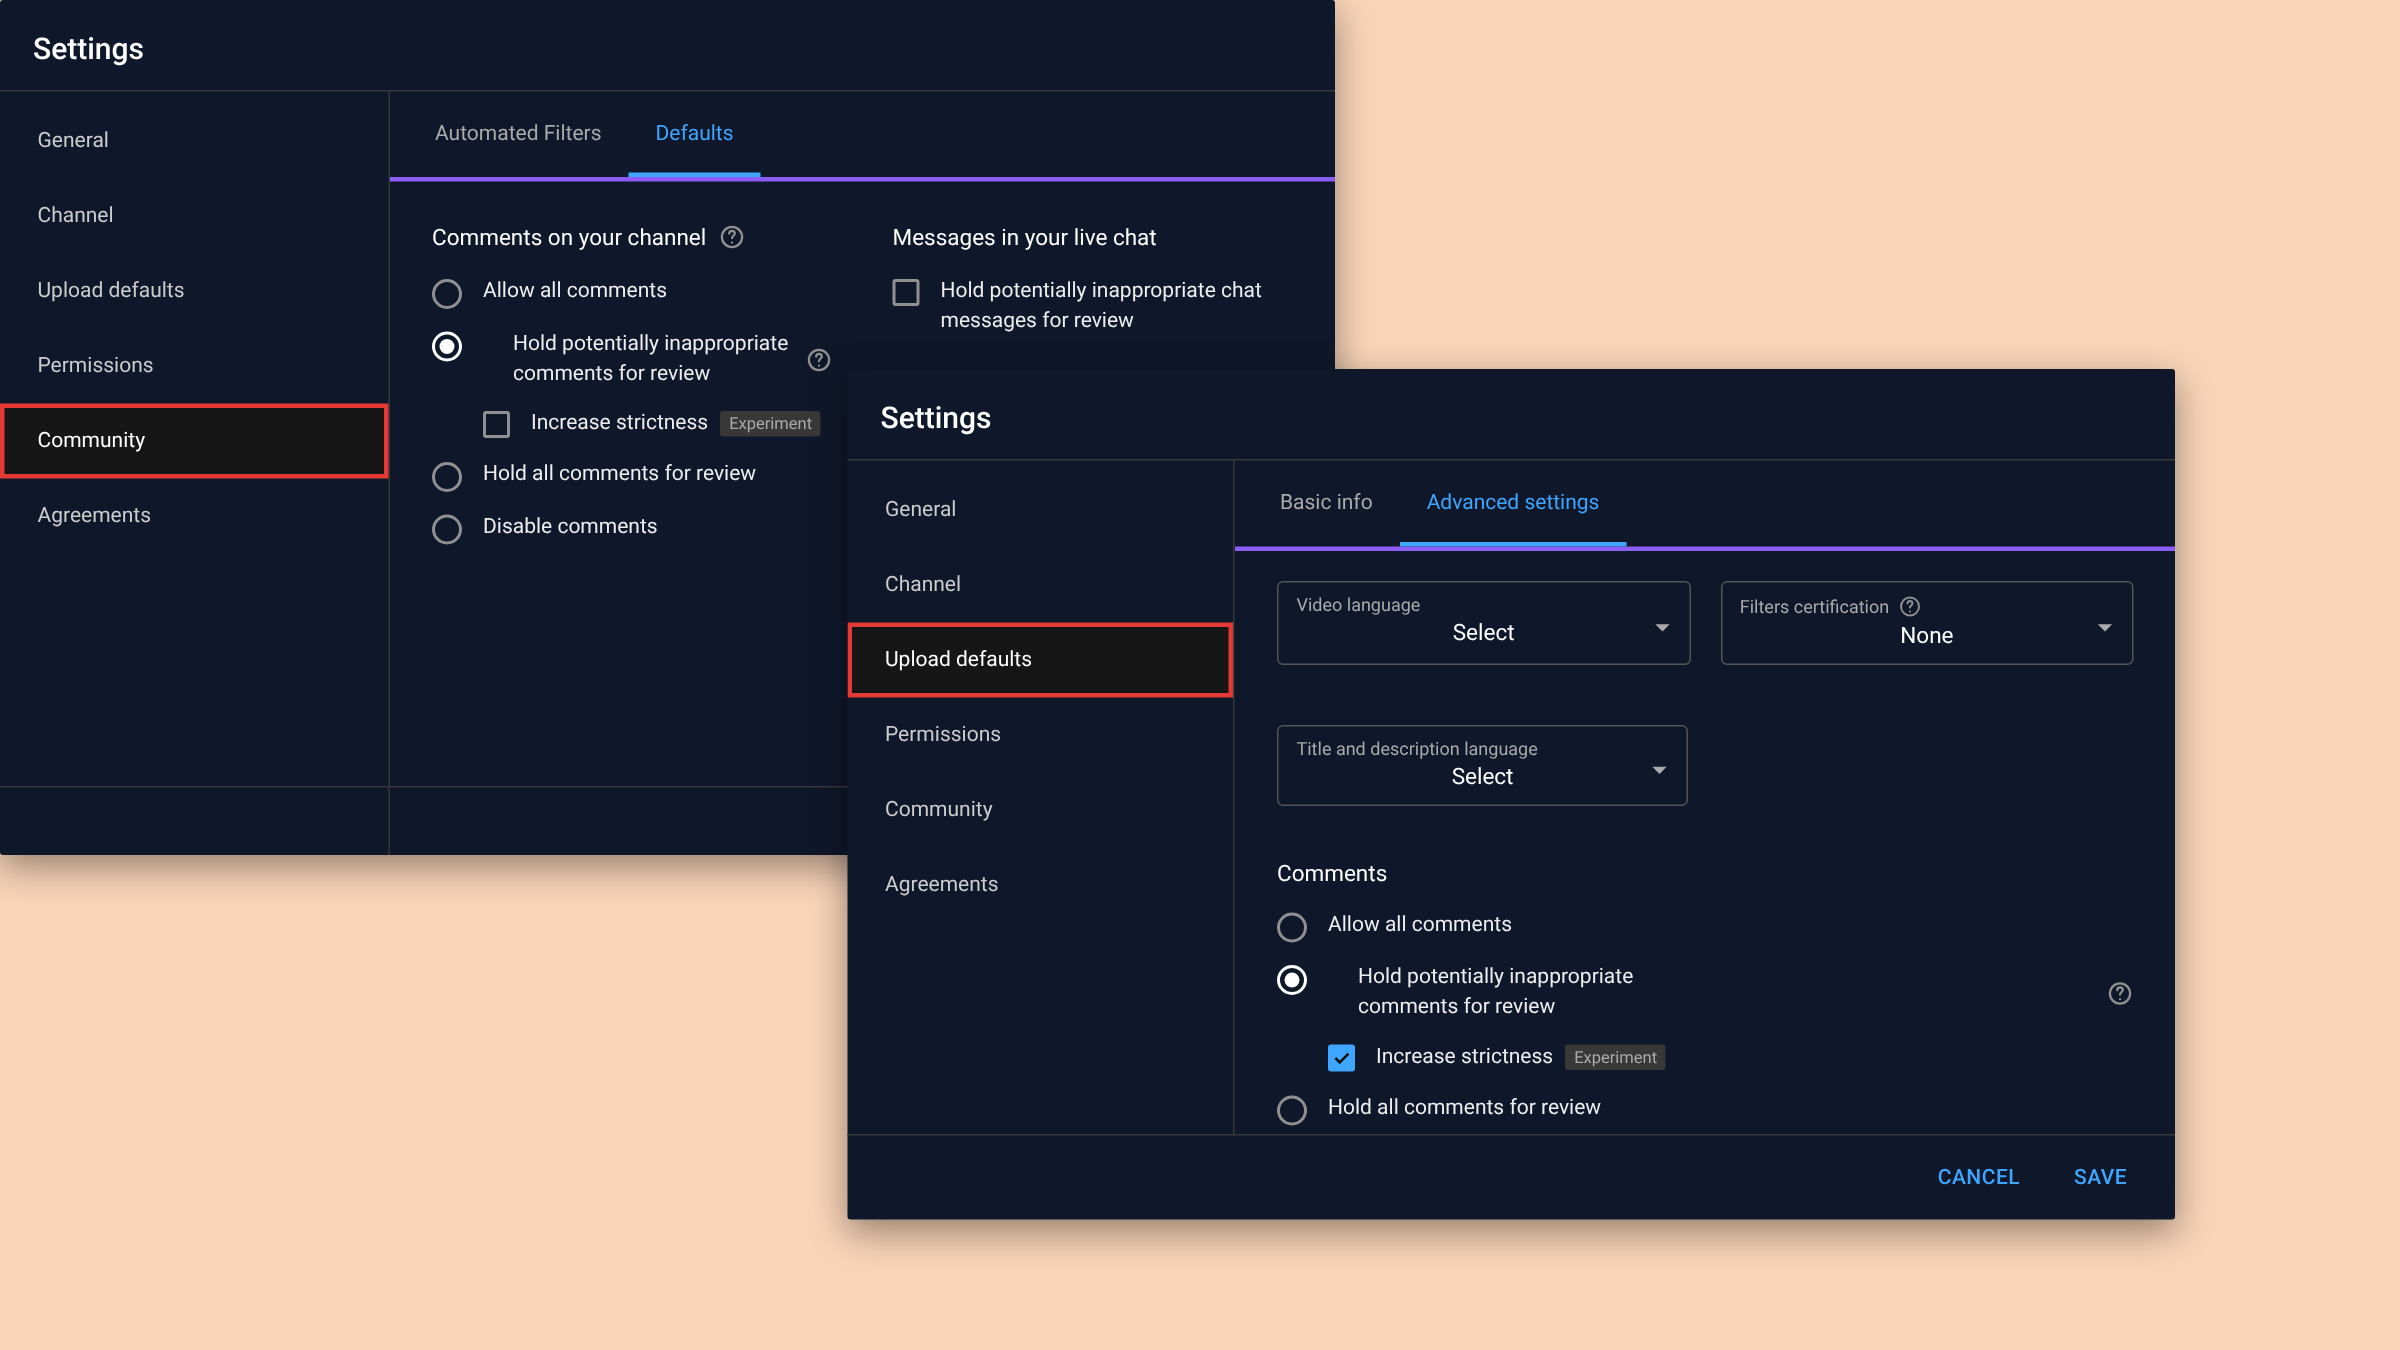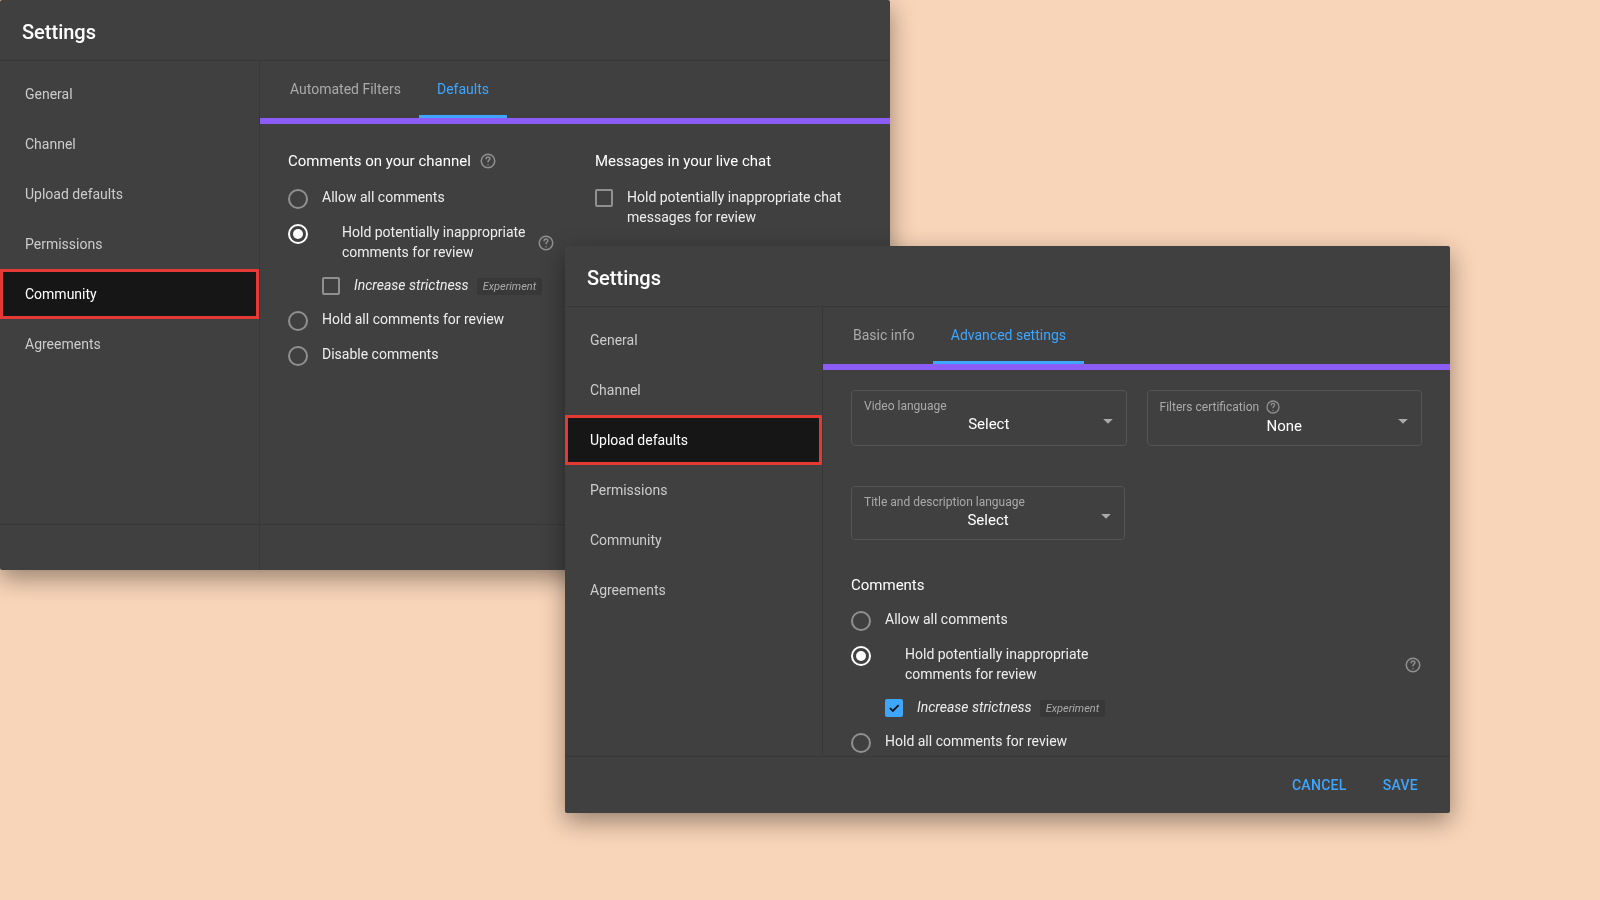--- a/index.html
+++ b/index.html
@@ -1,45 +1,45 @@
 <!DOCTYPE html>
 <html><head>
 <meta charset="utf-8">
 <style>
 * { margin:0; padding:0; box-sizing:border-box; font-family:Roboto,Arial,sans-serif; }
 body { background:#f8d4b8; width:1600px; height:900px; overflow:hidden; position:relative; }
 
-.panel { position:absolute; background:#404040; color:#fff; border-radius:2px; box-shadow:0 8px 24px rgba(0,0,0,.4); display:flex; flex-direction:column; }
+.panel { position:absolute; background:#0f172a; color:#fff; border-radius:2px; box-shadow:0 8px 24px rgba(0,0,0,.4); display:flex; flex-direction:column; }
 
 .panel-header { padding:20px 22px 16px; font-size:20px; font-weight:500; color:#fff; }
 .panel-body { display:flex; flex:1; border-top:1px solid #383838; overflow:hidden; }
 
 .sidebar { width:260px; border-right:1px solid #383838; padding-top:8px; }
 .sidebar-item { padding:14px 22px; font-size:14px; color:#ccc; cursor:pointer; border:3px solid transparent; }
 .sidebar-item.highlight { border:3px solid #e53935; background:#161616; color:#fff; }
 
 .content { flex:1; padding:0; overflow:auto; }
-.tabs { display:flex; padding:0 12px; border-bottom:6px solid #8b5cf6; }
+.tabs { display:flex; padding:0 12px; border-bottom:3px solid #8b5cf6; }
 .tab { padding:20px 18px 18px; font-size:14px; color:#aaa; cursor:pointer; border-bottom:3px solid transparent; }
 .tab.active { color:#3ea6ff; border-bottom-color:#3ea6ff; }
 
 .section-cols { display:flex; gap:40px; padding:28px 28px 8px; }
 .section-col { flex:1; }
 .section-title { font-size:15px; color:#fff; margin-bottom:18px; display:flex; align-items:center; gap:8px; }
 
 .radio, .check { display:flex; align-items:flex-start; gap:14px; margin-bottom:14px; cursor:pointer; }
 .radio-circle { width:20px; height:20px; border:2px solid #909090; border-radius:50%; flex-shrink:0; position:relative; margin-top:1px; }
 .radio.selected .radio-circle { border-color:#fff; }
 .radio.selected .radio-circle::after { content:""; position:absolute; inset:3px; background:#fff; border-radius:50%; }
 .check-box { width:18px; height:18px; border:2px solid #909090; border-radius:2px; flex-shrink:0; margin-top:1px; display:flex; align-items:center; justify-content:center; }
 .check.checked .check-box { background:#3ea6ff; border-color:#3ea6ff; }
 .check.checked .check-box svg { display:block; }
 .check-box svg { display:none; width:14px; height:14px; }
 .opt-label { font-size:14px; color:#eee; line-height:1.4; }
-.indent { margin-left:34px;font-style:italic; }
+.indent { margin-left:34px; }
 
 .help-icon { width:18px; height:18px; color:#909090; flex-shrink:0; }
 .row-with-help { display:flex; align-items:center; gap:10px; }
 .row-with-help .radio, .row-with-help .check { flex:1; margin-bottom:0;gap:34px; }
 .mb { margin-bottom:14px; }
 
 .badge { background:#383838; color:#aaa; font-size:11px; padding:2px 6px; border-radius:2px; margin-left:8px; }
 
 
 .field-row { display:flex; gap:20px; padding:4px 28px 16px; }

